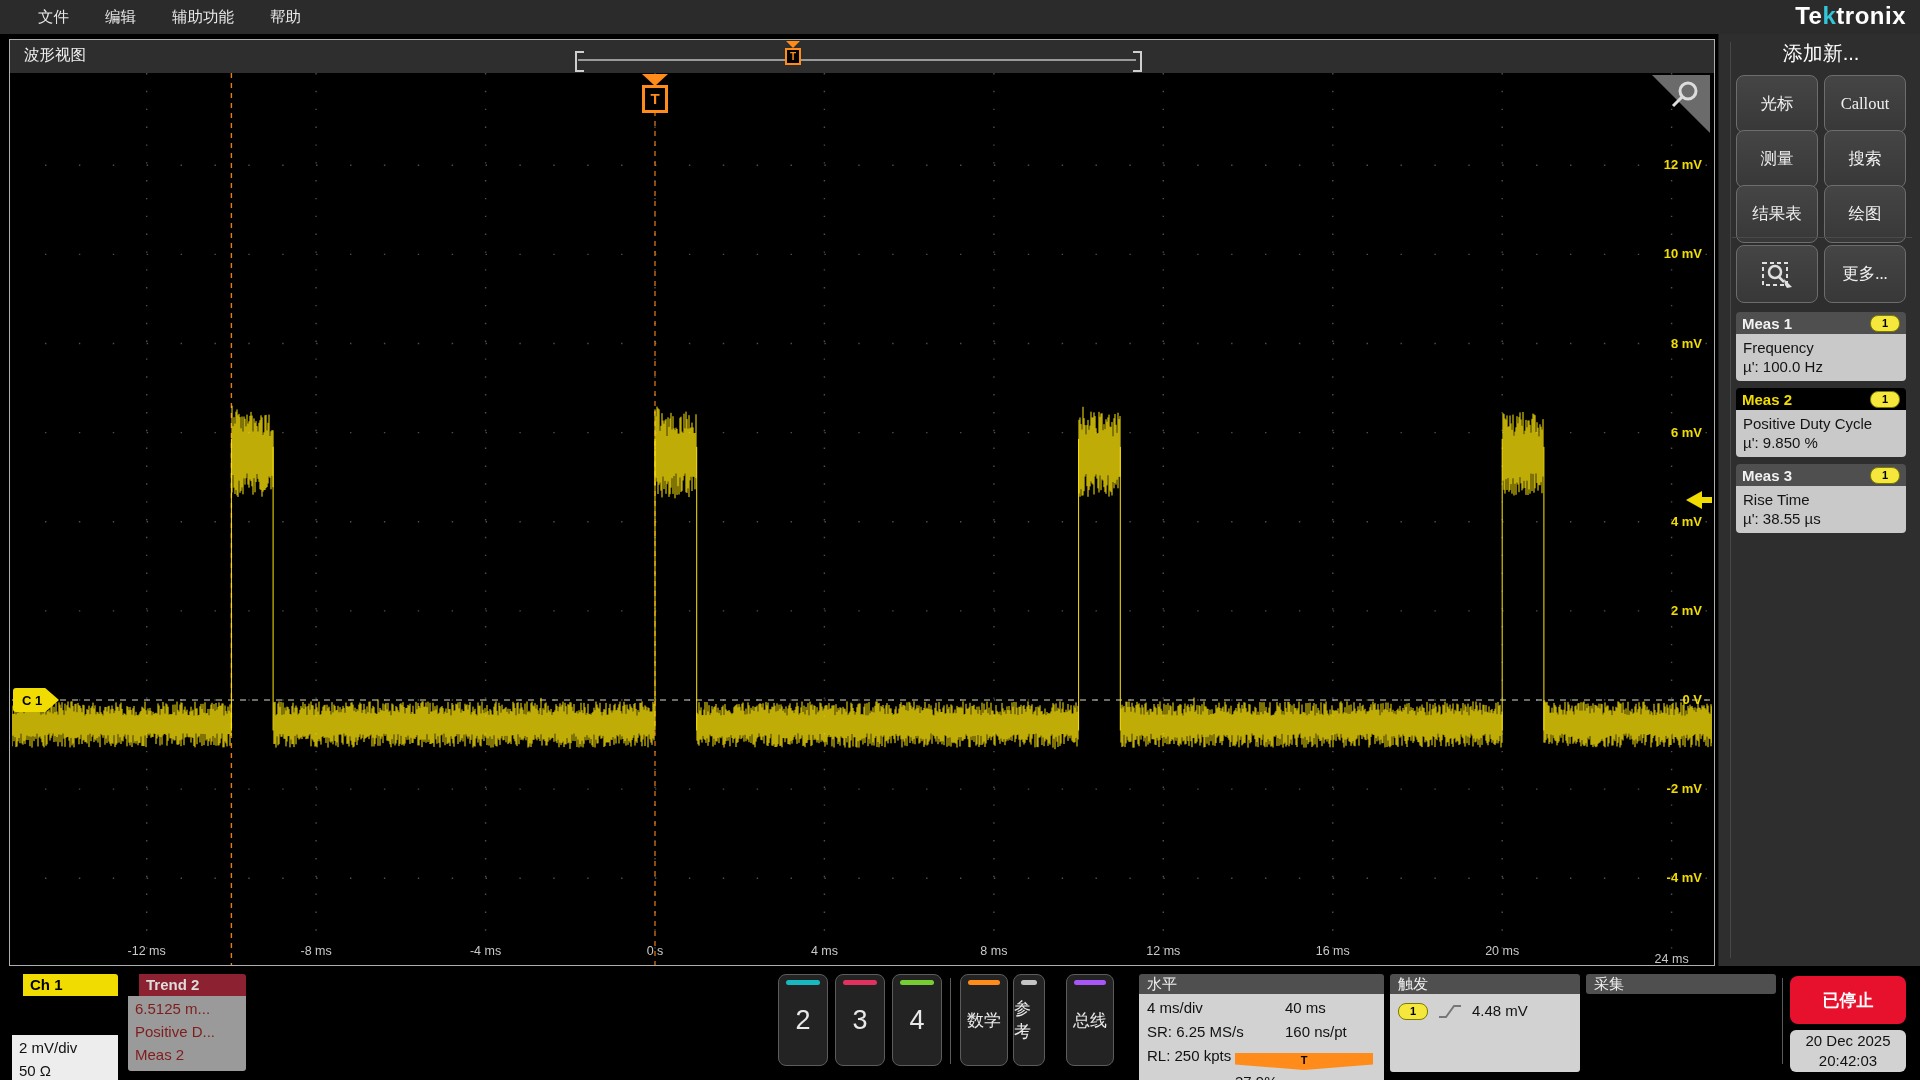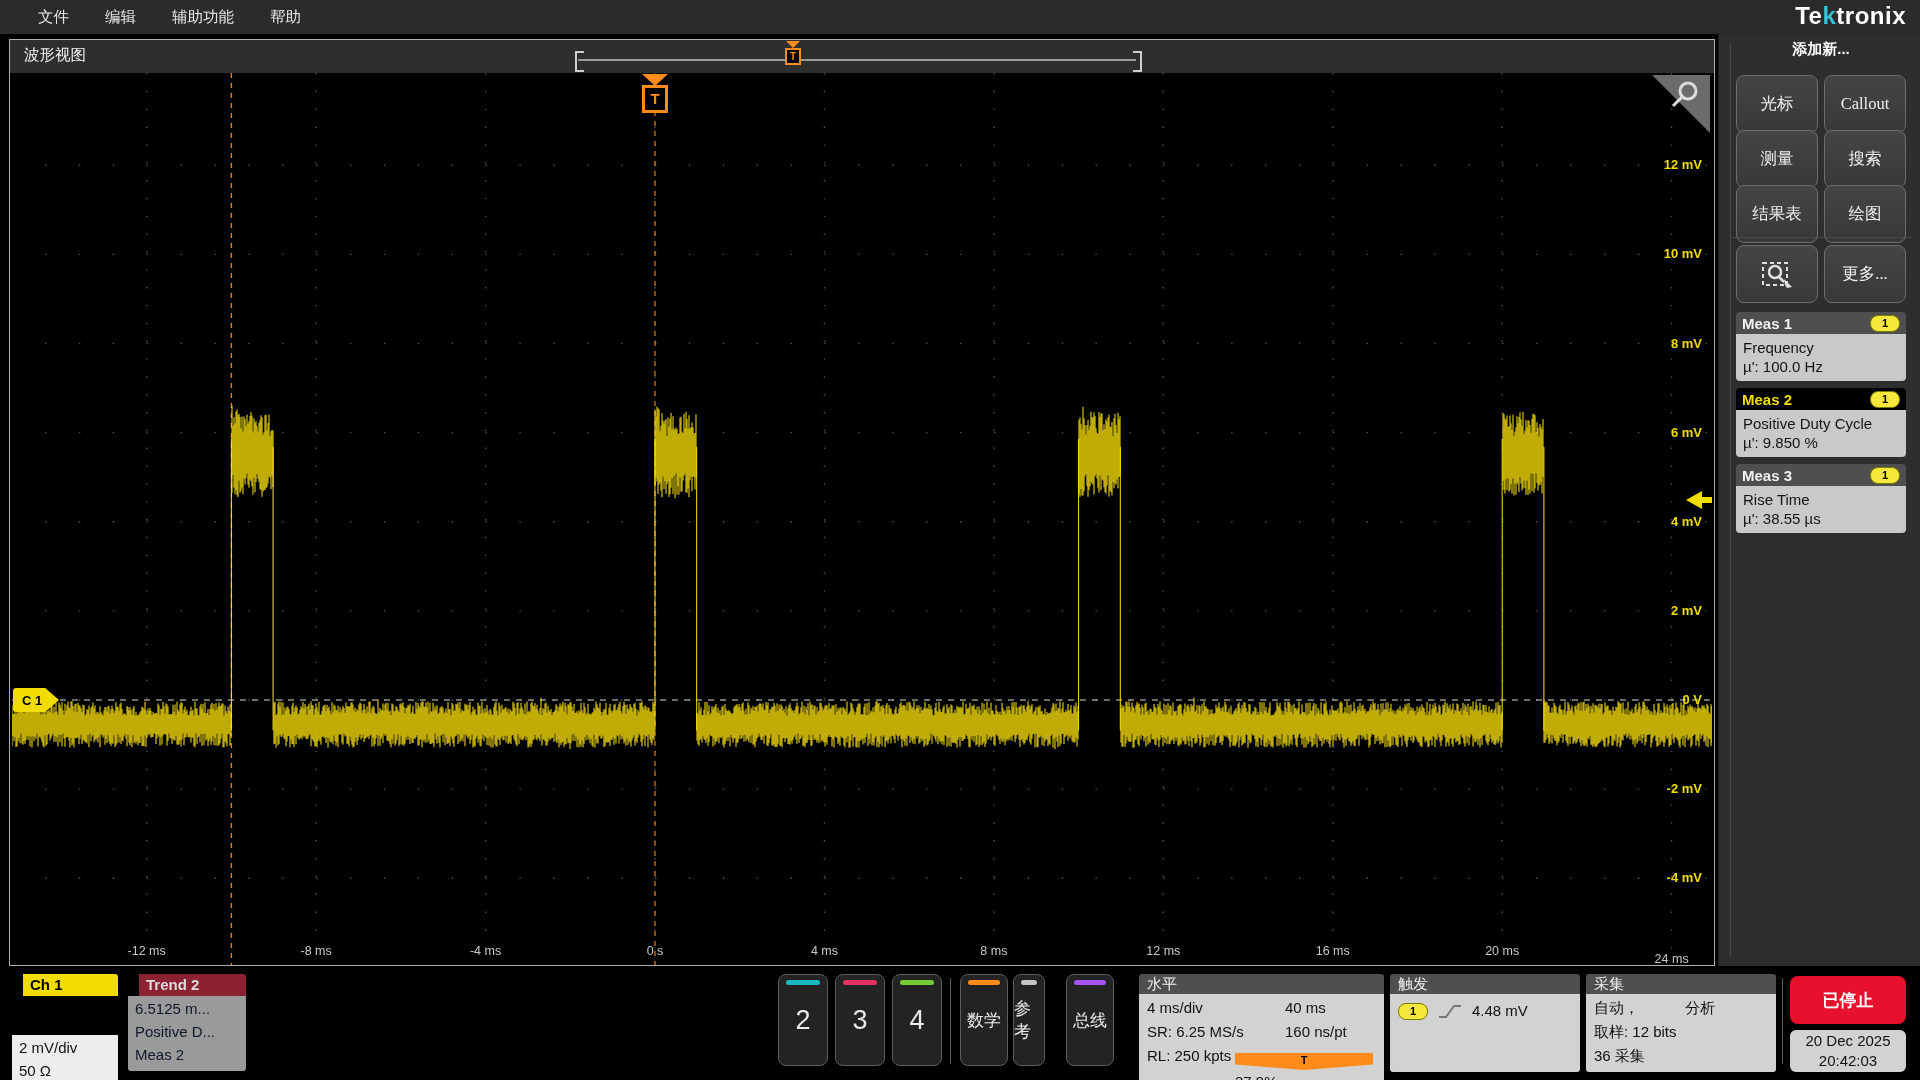--- a/index.html
+++ b/index.html
@@ -37,21 +37,21 @@
     clip-path:polygon(0 0,70% 0,100% 50%,70% 100%,0 100%);border-radius:3px;}
   #trig-arrow .tri{position:absolute;left:0;top:0;width:0;height:0;border-top:9px solid transparent;border-bottom:9px solid transparent;border-right:16px solid #f0dc00;}
   #trig-arrow .tail{position:absolute;left:15px;top:6px;width:11px;height:6px;background:#f0dc00;}
   #grip{left:1719px;top:495px;display:flex;flex-direction:column;gap:4px;}
   #grip .dot{width:3px;height:3px;border-radius:50%;background:#c9c9c9;}
   
   #zoom-corner{left:1638px;top:75px;}
   
   #sidebar{left:1718px;top:34px;width:202px;height:932px;background:#2e2e2e;border-left:1px solid #191919;}
   #sidebar-inner-line{left:1730px;top:42px;width:1px;height:916px;background:#474747;}
-  #sb-title{left:1730px;top:40px;width:182px;text-align:center;color:#fff;font-size:15px;font-weight:bold;}
+  #sb-title{left:1730px;top:40px;width:182px;text-align:center;color:#fff;font-size:20px;font-weight:normal;}
   .sb-btn{position:absolute;width:82px;height:58px;background:linear-gradient(#454545,#383838);border:1px solid #6d6d6d;
     border-radius:8px;color:#f0f0f0;font-size:16.5px;display:flex;align-items:center;justify-content:center;cursor:default;box-sizing:border-box;font-family:Liberation Serif, serif;}
   #sb-divider{left:1732px;top:237px;width:180px;height:1px;background:#4a4a4a;}
   
   .meas-card{position:absolute;left:1736px;width:170px;border-radius:4px;overflow:hidden;}
   .meas-head{height:22px;background:#4f4f4f;color:#f2f2f2;font-size:15px;font-weight:bold;
     display:flex;align-items:center;padding:0 6px;justify-content:space-between;}
   .meas-head.selected{background:#000;color:#f0dc00;}
   .meas-body{background:#c9c9c9;color:#141414;font-size:15px;line-height:19px;padding:4px 7px 5px;}
   .pill{width:28px;height:15px;background:#f5e73c;border:1px solid #7a7a00;border-radius:8px;color:#000;
@@ -60,21 +60,21 @@
   .badge{position:absolute;top:974px;border-radius:3px;overflow:hidden;font-size:15px;}
   .badge .hd{height:22px;font-weight:bold;padding:0 7px;line-height:22px;margin-left:11px;}
   .badge .bd{padding:1px 7px 3px;line-height:23px;position:relative;}
   #ch1-badge{left:12px;width:106px;}
   #ch1-badge .hd{background:#f0dc00;color:#000;}
   #ch1-badge .bd{background:#ededed;color:#111;height:71px;margin-top:39px;}
   #bw-mark{position:absolute;right:6px;bottom:6px;font-size:11px;font-weight:bold;color:#222;}
   #bw-mark sub{font-size:8px;}
   #trend-badge{left:128px;width:118px;}
   #trend-badge .hd{background:#8c2231;color:#dcdcdc;}
-  #trend-badge .bd{background:#9a9a9a;color:#0f172a;height:71px;}
+  #trend-badge .bd{background:#9a9a9a;color:#7f1d1d;height:71px;}
   .chbtn{position:absolute;top:974px;width:50px;height:92px;background:#232323;border:1.5px solid #5c5c5c;border-radius:8px;
     box-sizing:border-box;color:#e9e9e9;display:flex;align-items:center;justify-content:center;cursor:default;}
   .chbtn .stripe{position:absolute;top:5px;left:7px;right:7px;height:5px;border-radius:3px;}
   .chbtn.digit{font-size:27px;}
   .chbtn.word{font-size:17px;}
   .vdiv{position:absolute;top:978px;width:1px;height:86px;background:#5a5a5a;}
   .panel{position:absolute;top:974px;border-radius:3px;overflow:hidden;font-size:15px;}
   .panel .hd{height:20px;background:#4f4f4f;color:#f2f2f2;line-height:20px;padding:0 8px;}
   .panel .bd{background:#d2d2d2;color:#111;padding:2px 8px 4px;line-height:24px;}
   #horiz-panel{left:1139px;width:245px;}
@@ -295,25 +295,19 @@
       <svg width="26" height="18">
         <path d="M2,15 h7 l8,-11 h7" fill="none" stroke="#777" stroke-width="2"></path>
       </svg>
       <span>4.48 mV</span>
     </div>
   </div>
 </div>
 
 <div id="acq-panel" class="panel">
   <div class="hd">采集</div>
-  <div class="bd">
-    <div><span>自动，</span>
-         <span style="margin-left:42px">分析</span></div>
-    <div>取样: 12 bits</div>
-    <div>36 采集</div>
-  </div>
 </div>
 
 <div id="runstop" class="abs">已停止</div>
 <div id="datetime" class="abs">
   <div>20 Dec 2025</div>
   <div>20:42:03</div>
 </div>
 
 </body></html>

